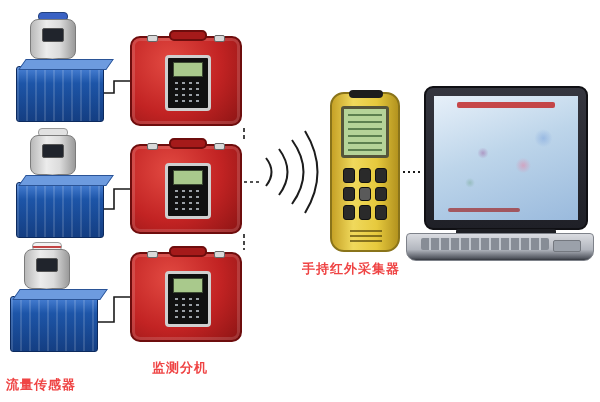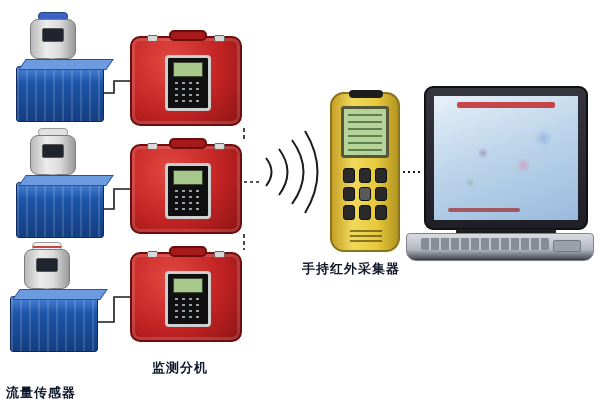--- a/index.html
+++ b/index.html
@@ -85,23 +85,23 @@
     background: #1d1e23; border-radius: 2px; z-index: 1; }
   .laptop-base { position: absolute; left: 406px; top: 233px; width: 188px; height: 28px; z-index: 1;
     background: linear-gradient(#dadce1 0%, #b2b6be 60%, #565a63 92%, #34373e 100%);
     border: 1px solid #7e828a; border-radius: 4px 4px 10px 10px; }
   .laptop-kb { position: absolute; left: 14px; top: 4px; width: 128px; height: 12px;
     background: repeating-linear-gradient(90deg, #878d96 0 8px, #c2c7ce 8px 10px); border-radius: 2px; }
   .laptop-pad { position: absolute; right: 12px; top: 6px; width: 28px; height: 12px;
     background: #9ba1aa; border: 1px solid #74787f; border-radius: 2px; }
 
   
-  .label { position: absolute; z-index: 2; color: #0f172a; font-weight: bold; font-size: 13px;
+  .label { position: absolute; z-index: 2; color: #ef4444; font-weight: bold; font-size: 13px;
     letter-spacing: 1px; white-space: nowrap; }
-  .label-flow { left: 6px; top: 384px; }
+  .label-flow { left: 6px; top: 376px; }
   .label-monitor { left: 152px; top: 359px; }
   .label-handheld { left: 302px; top: 260px; }
 </style>
 </head>
 <body>
 
 <div class="stage">
 
   <svg class="wires" width="600" height="402" viewBox="0 0 600 402">
 

